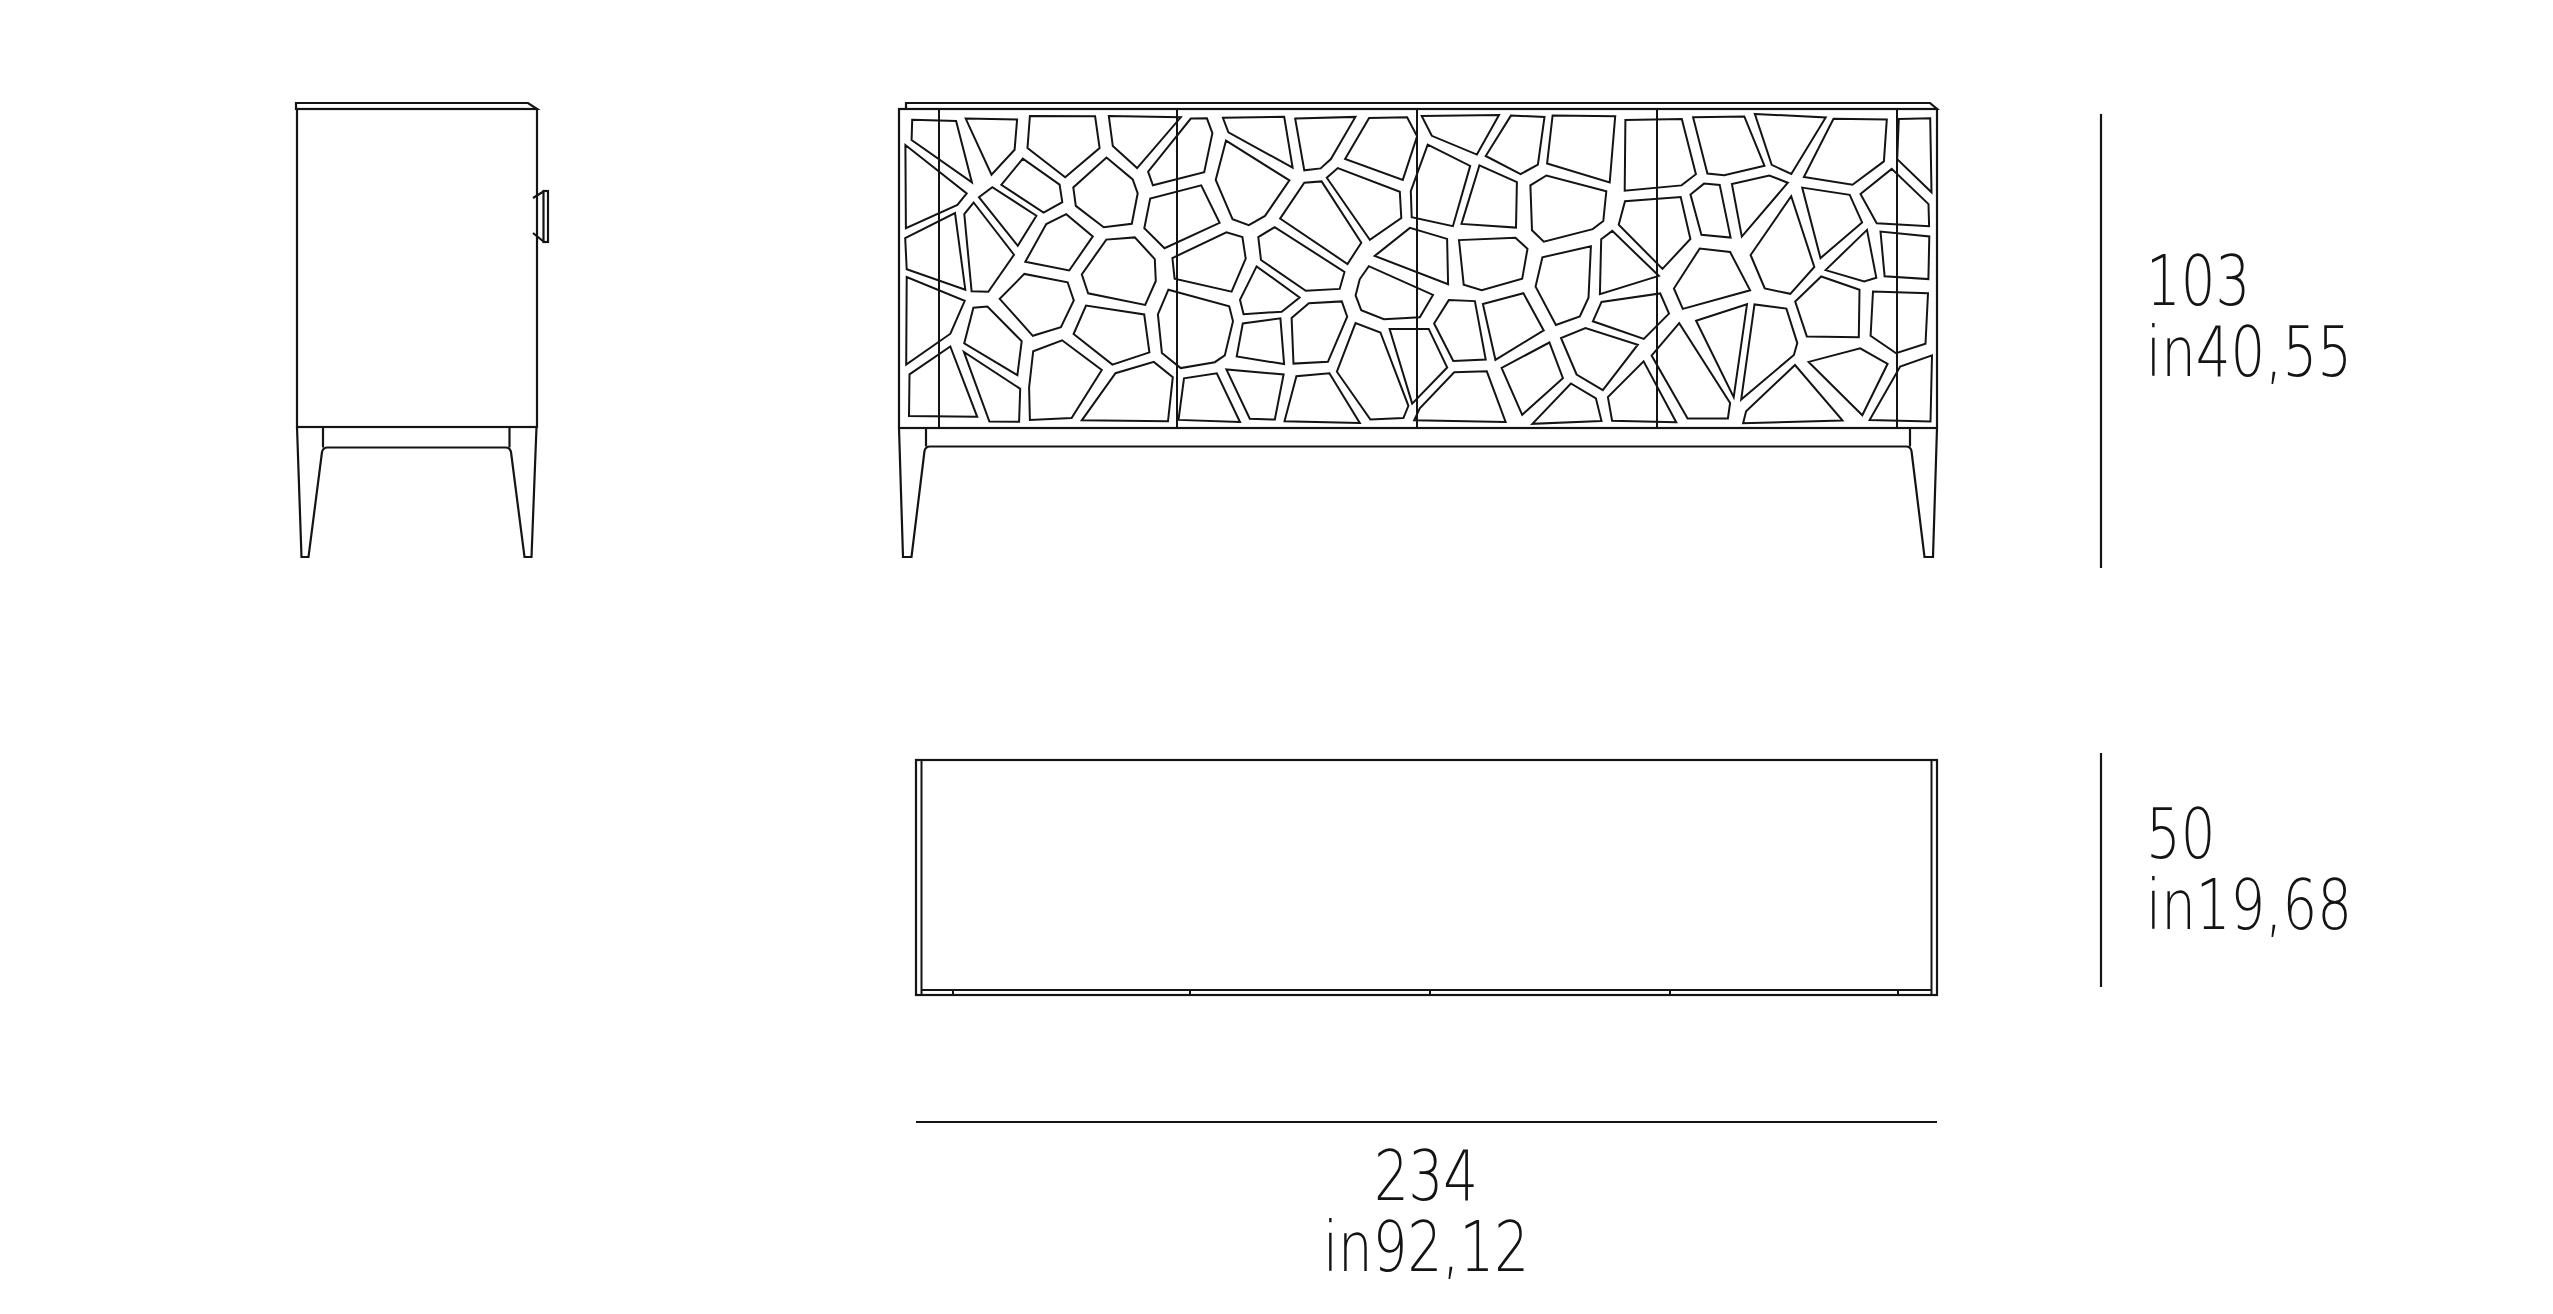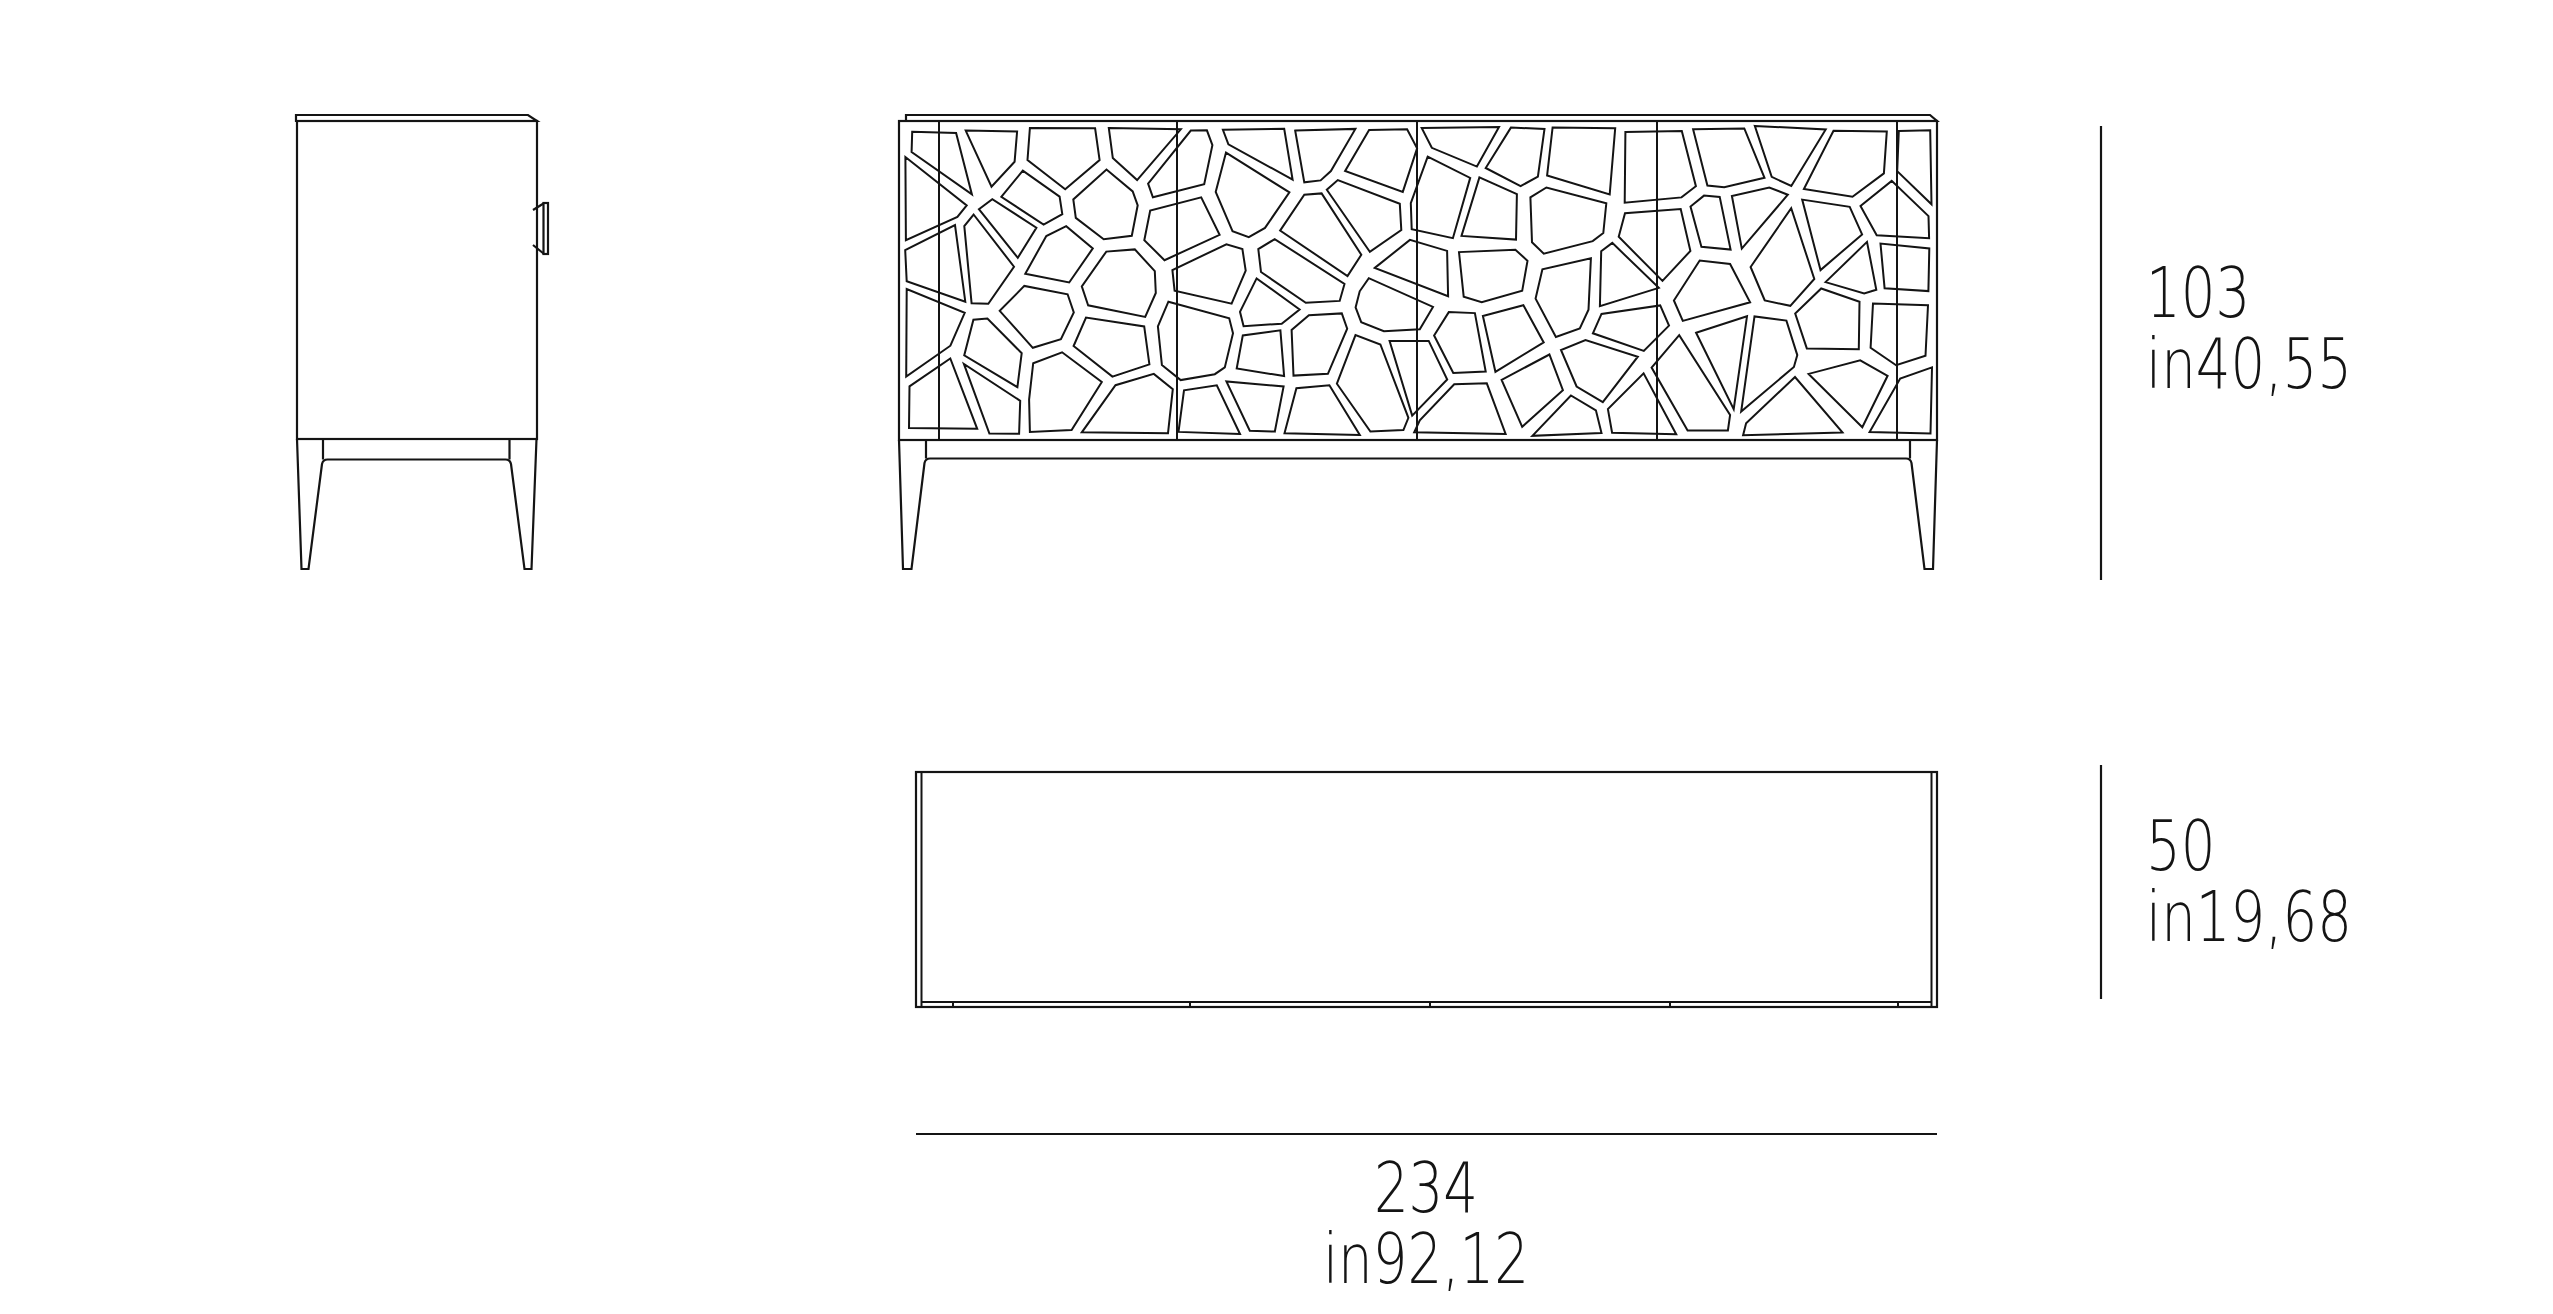--- a/index.html
+++ b/index.html
@@ -1,17 +1,17 @@
 <!DOCTYPE html>
 <html><head>
 <meta charset="utf-8">
 <style>
   html,body{margin:0;padding:0;background:#ffffff;}
   body{width:2553px;height:1314px;position:relative;overflow:hidden;}
-  #stage{position:absolute;left:0;top:12px;width:2553px;height:996px;}
+  #stage{position:absolute;left:0;top:0;width:2553px;height:996px;}
   svg{position:absolute;left:0;top:0;}
   .dim-label{
     position:absolute;
     font-family:"DejaVu Sans","Liberation Sans",sans-serif;
     font-weight:200;
     font-size:70px;
     line-height:71px;
     color:#141414;
     transform:scaleX(0.78);
     transform-origin:0 0;

